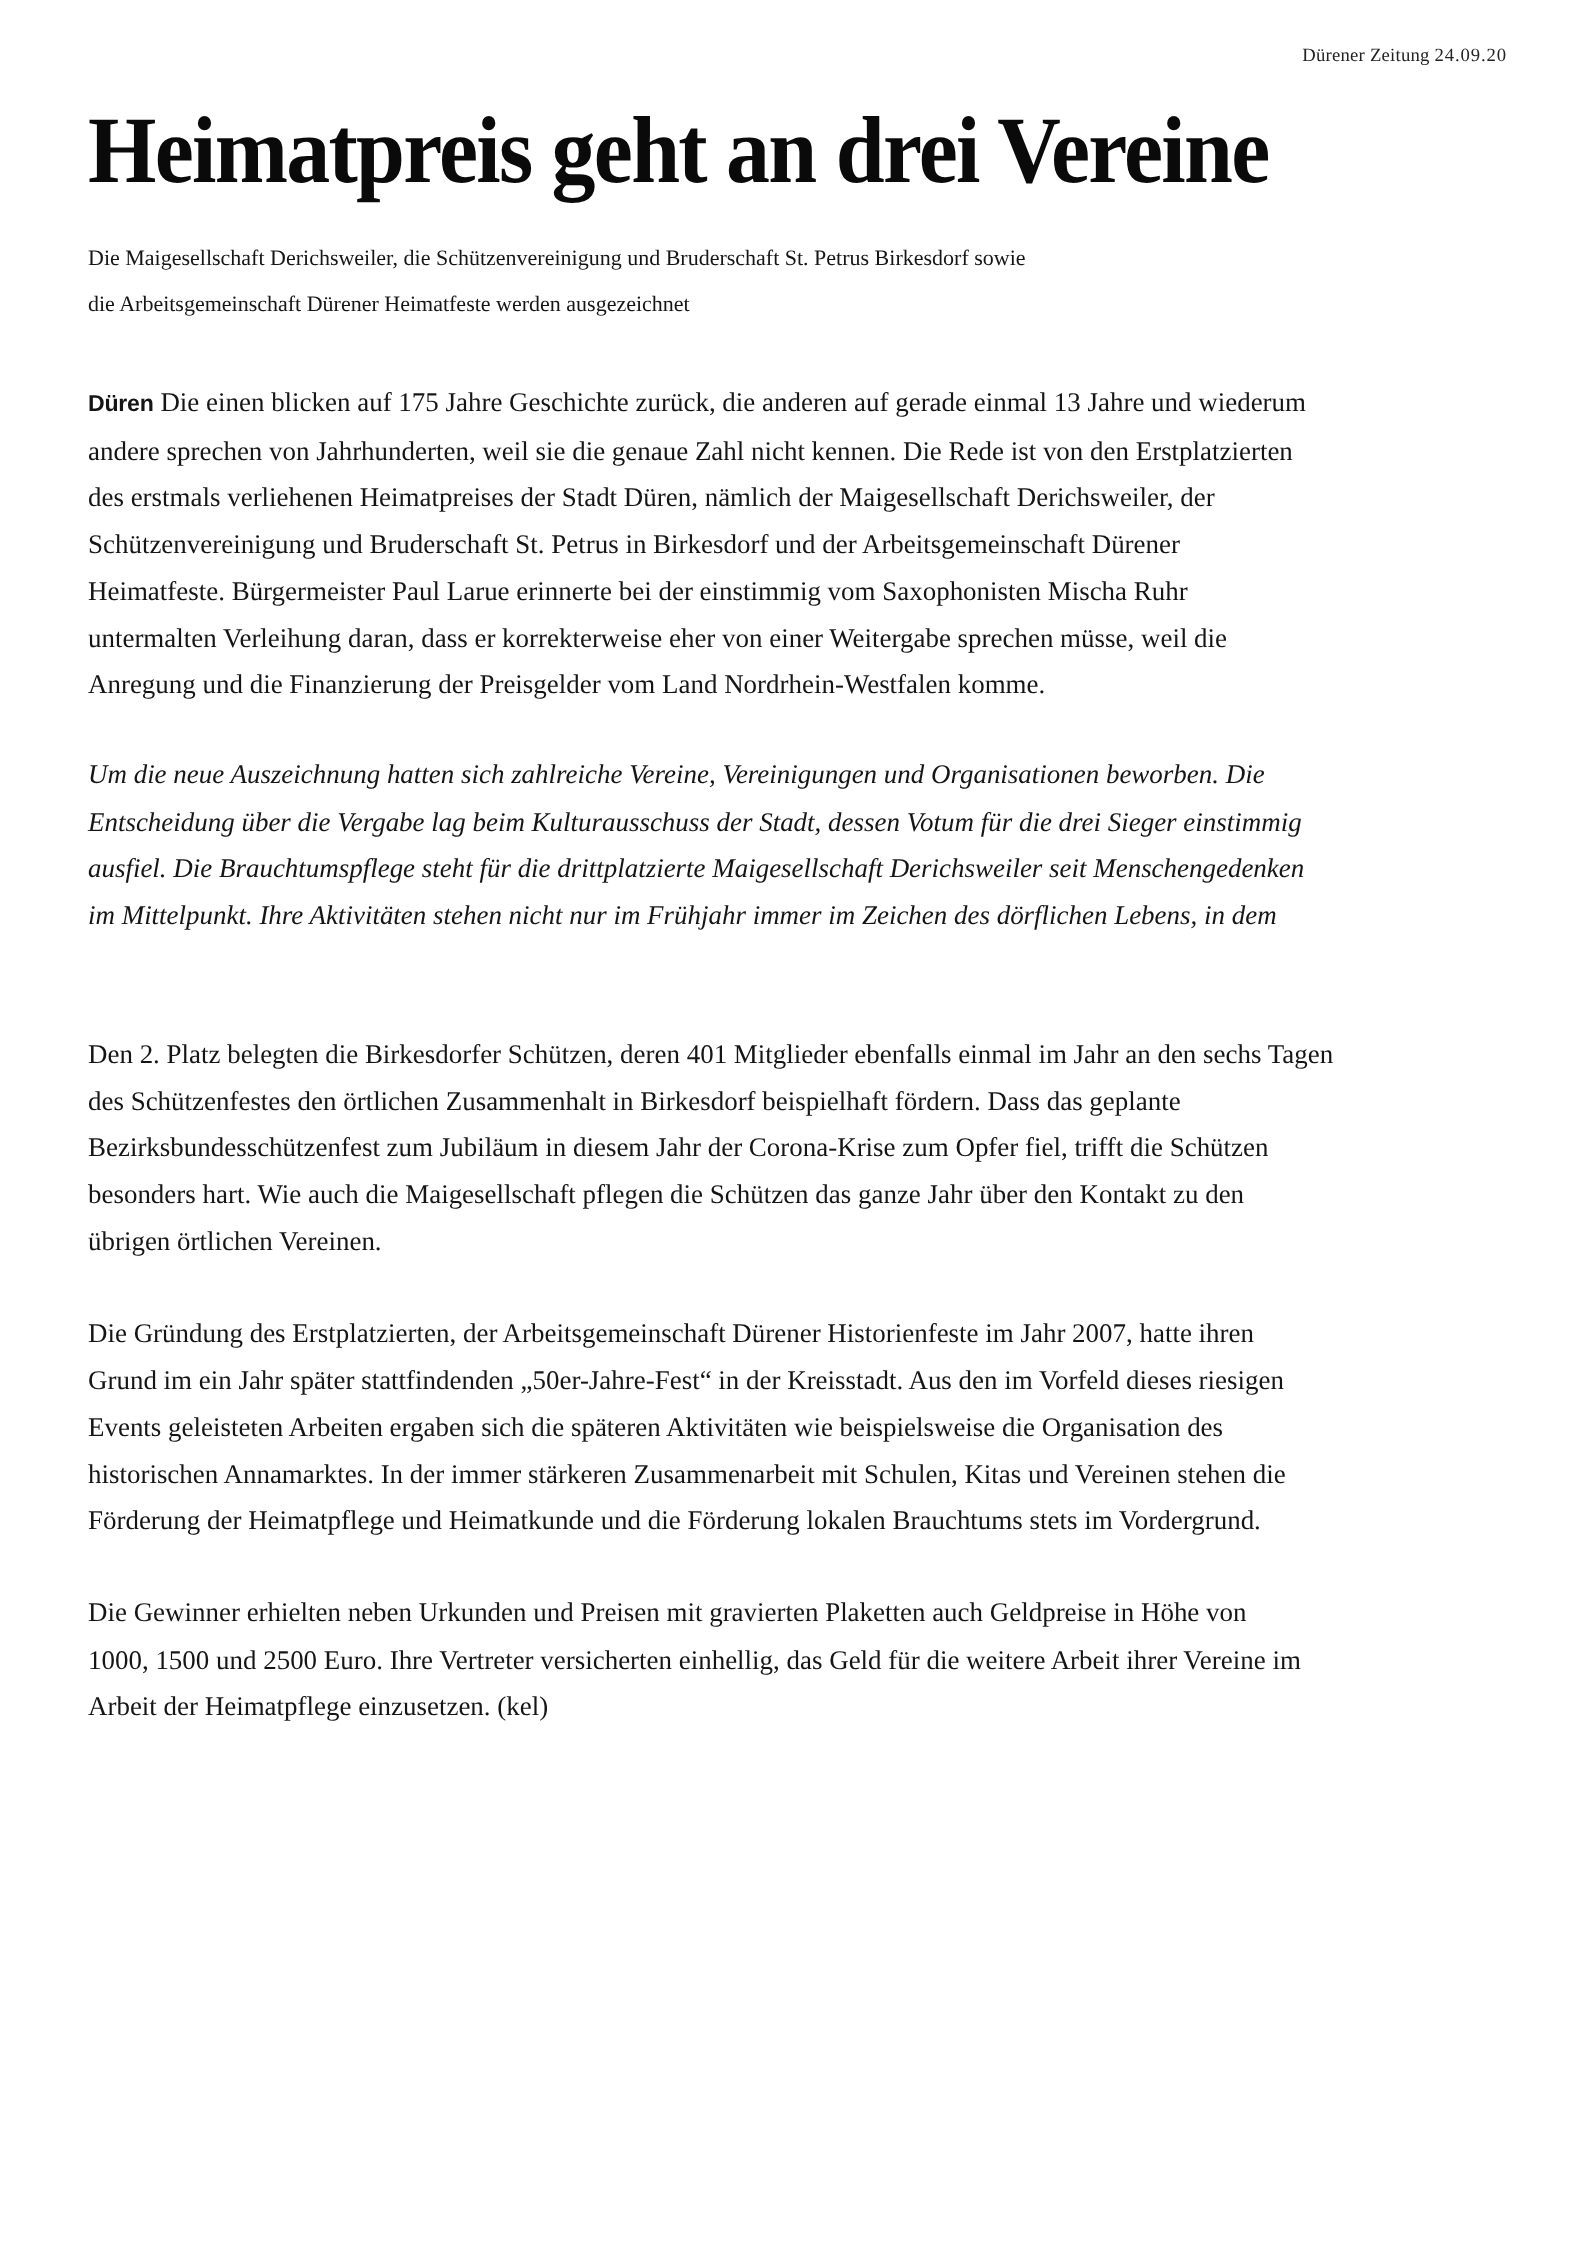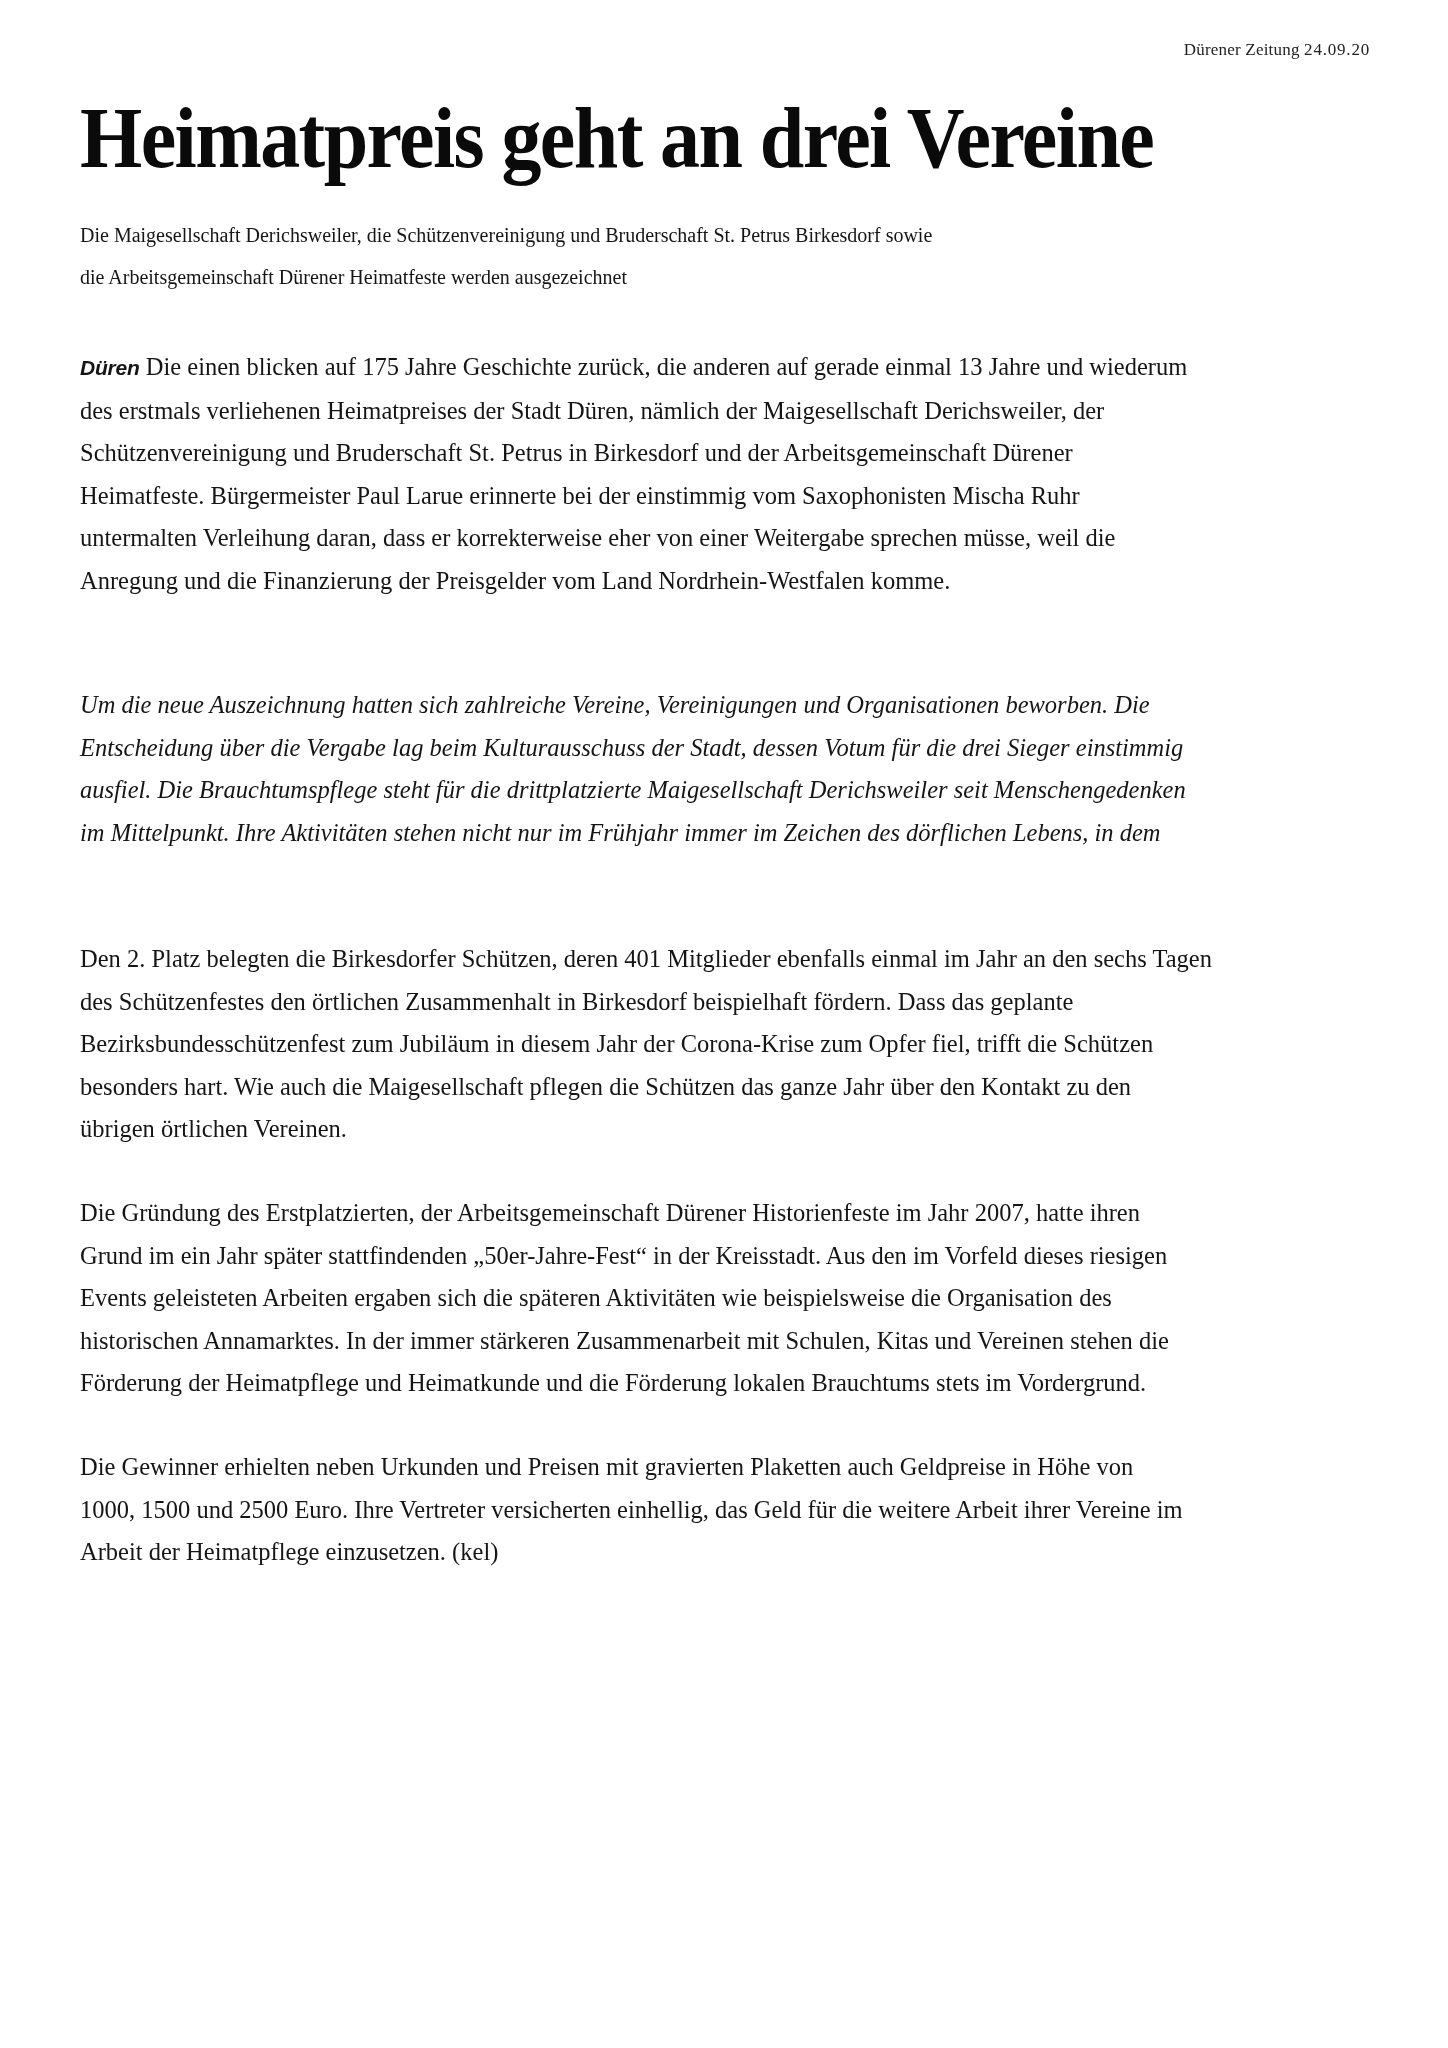--- a/index.html
+++ b/index.html
@@ -59,21 +59,20 @@
       width: 1300px;
       font-size: 24.5px;
       line-height: 42.5px;
       color: #151515;
     }
     .dateline {
       font-family: "Liberation Sans", "DejaVu Sans", sans-serif;
       font-weight: bold;
       font-size: 21px;
       letter-spacing: -0.2px;
-      font-style: italic;
     }
     #p1 { top: 346px; }
     #p2 { top: 684px; font-style: italic; }
     #p3 { top: 938px; }
     #p4 { top: 1192px; }
     #p5 { top: 1446px; }
   </style>
 </head>
 <body>
 
@@ -84,20 +83,21 @@
 
 <h1 class="headline">Heimatpreis geht an drei Vereine</h1>
 
 <div class="subhead">
   <span class="line">Die Maigesellschaft Derichsweiler, die Schützenvereinigung und Bruderschaft St. Petrus Birkesdorf sowie</span>
   <span class="line">die Arbeitsgemeinschaft Dürener Heimatfeste werden ausgezeichnet</span>
 </div>
 
 <div class="para" id="p1">
   <span class="line"><span class="dateline">Düren</span> <span>Die einen blicken auf 175 Jahre Geschichte zurück, die anderen auf gerade einmal 13 Jahre und wiederum</span></span>
+  <span class="line">andere sprechen von Jahrhunderten, weil sie die genaue Zahl nicht kennen. Die Rede ist von den Erstplatzierten</span>
   <span class="line">des erstmals verliehenen Heimatpreises der Stadt Düren, nämlich der Maigesellschaft Derichsweiler, der</span>
   <span class="line">Schützenvereinigung und Bruderschaft St. Petrus in Birkesdorf und der Arbeitsgemeinschaft Dürener</span>
   <span class="line">Heimatfeste. Bürgermeister Paul Larue erinnerte bei der einstimmig vom Saxophonisten Mischa Ruhr</span>
   <span class="line">untermalten Verleihung daran, dass er korrekterweise eher von einer Weitergabe sprechen müsse, weil die</span>
   <span class="line">Anregung und die Finanzierung der Preisgelder vom Land Nordrhein-Westfalen komme.</span>
 </div>
 
 <div class="para" id="p2">
   <span class="line">Um die neue Auszeichnung hatten sich zahlreiche Vereine, Vereinigungen und Organisationen beworben. Die</span>
   <span class="line">Entscheidung über die Vergabe lag beim Kulturausschuss der Stadt, dessen Votum für die drei Sieger einstimmig</span>

